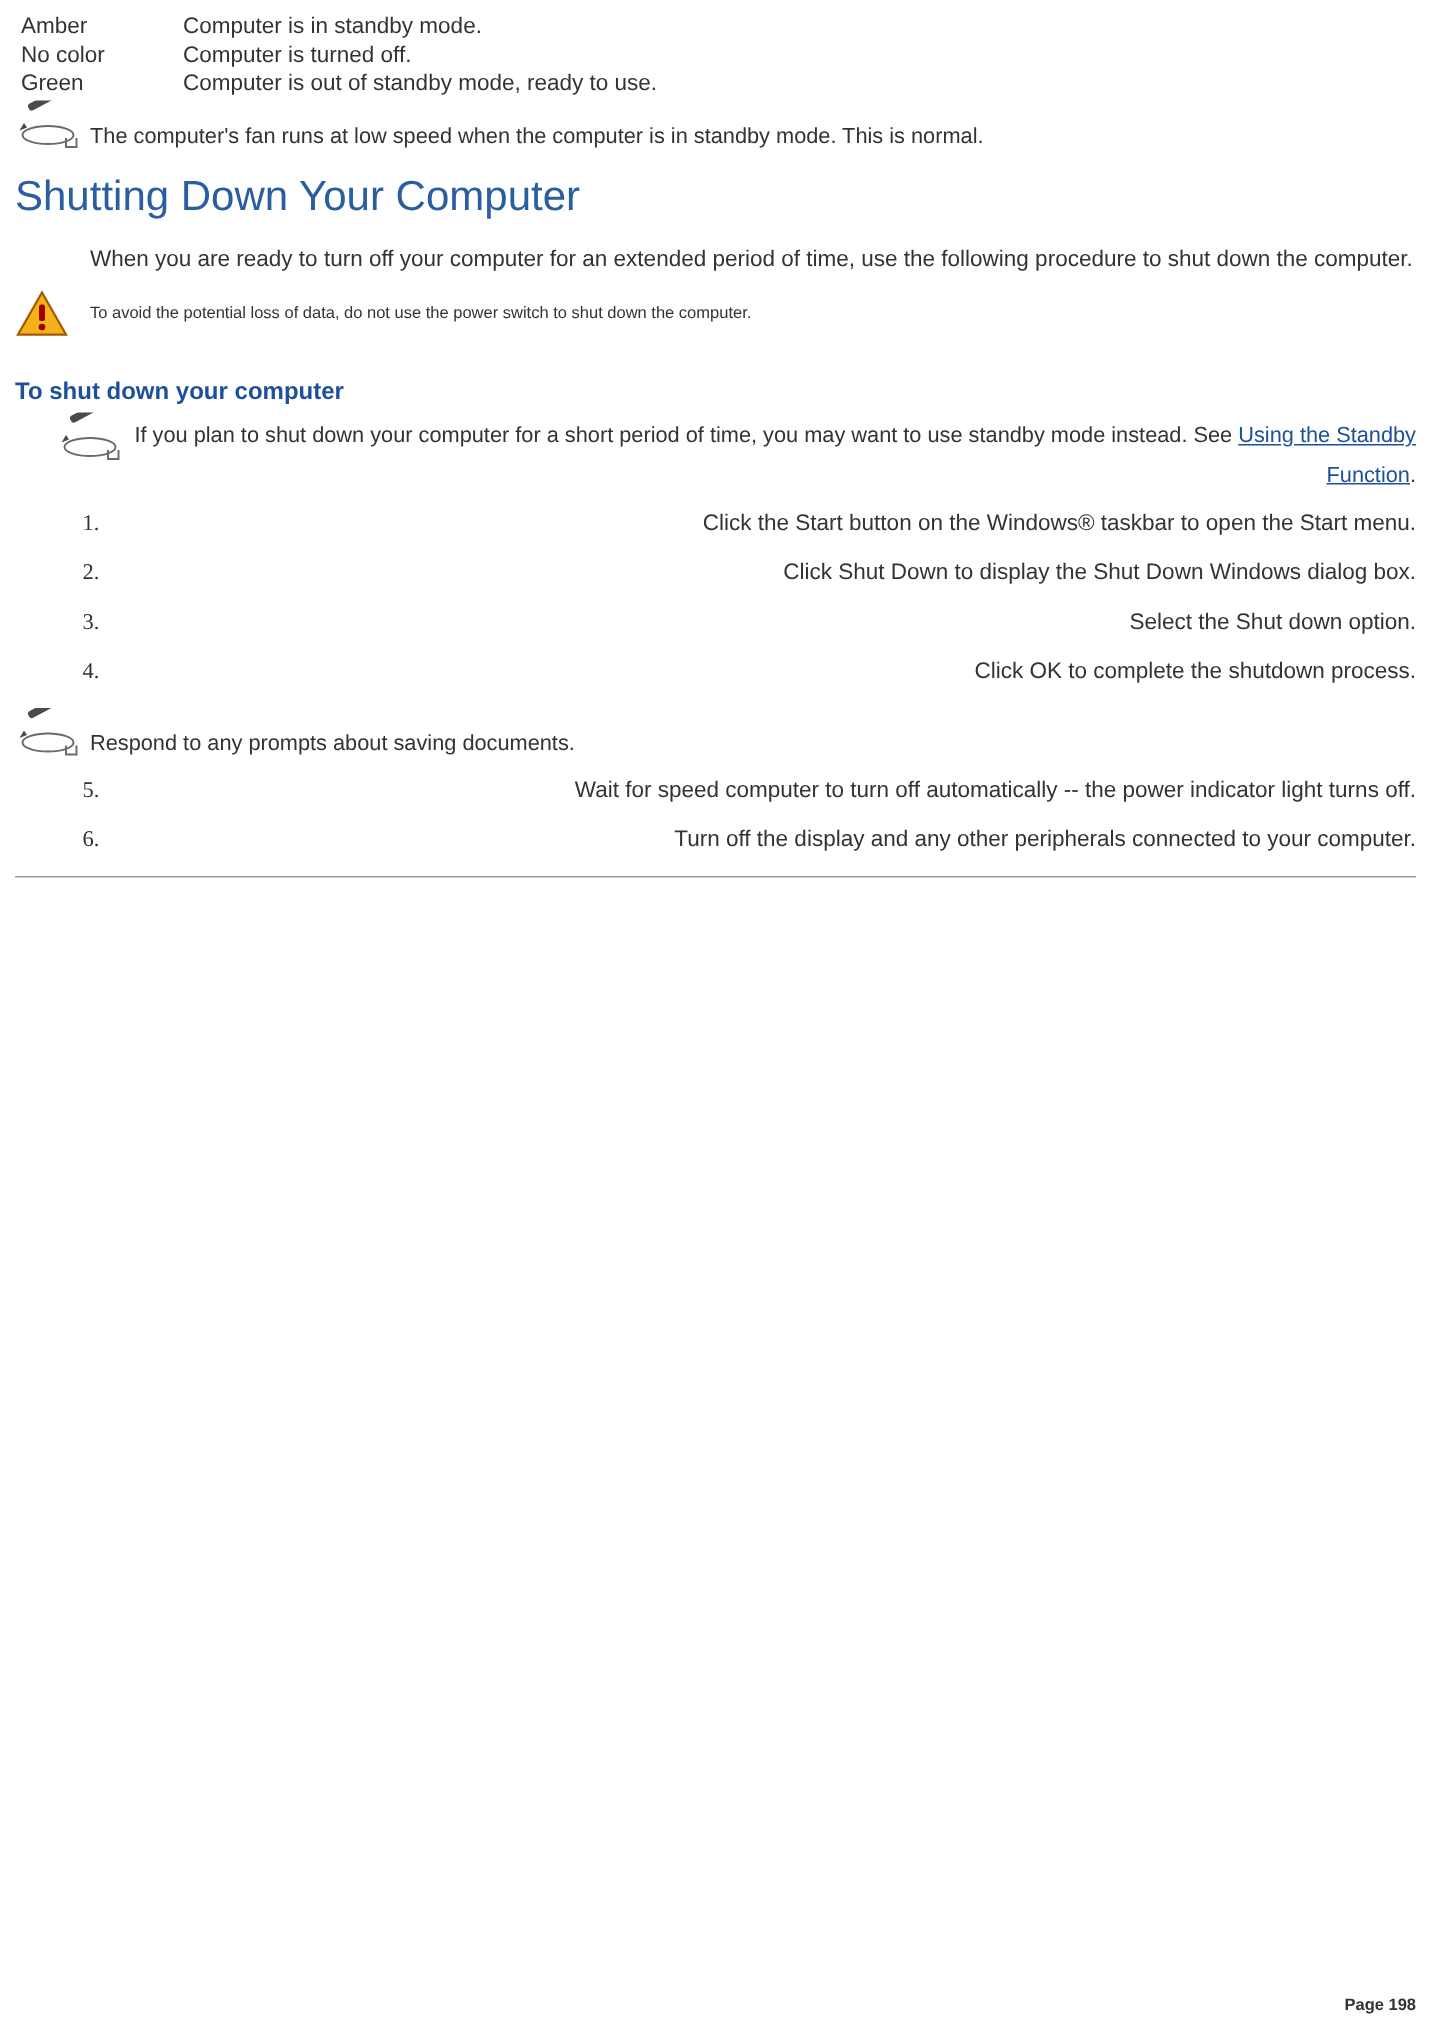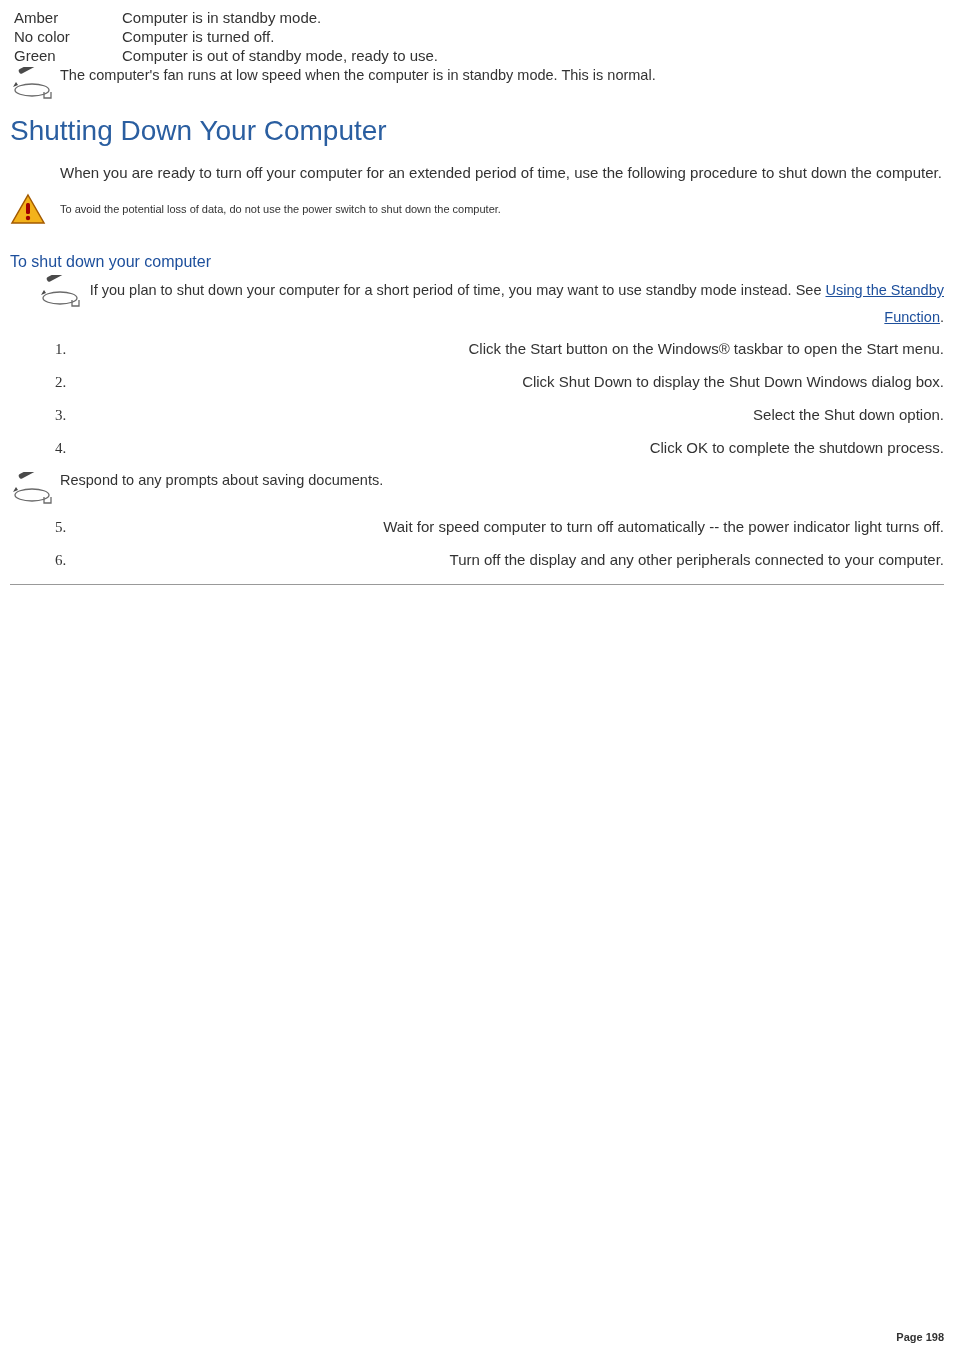--- a/index.html
+++ b/index.html
@@ -18,21 +18,21 @@
   }
   .led-table td {
     padding: 1px 0;
     vertical-align: top;
   }
   .led-table td.col1 {
     width: 108px;
   }
   .note-row {
     display: flex;
-    align-items: flex-start;
+    align-items: flex-end;
     margin: 2px 0 14px 0;
   }
   .note-row .icon-cell {
     margin-right: 6px;
   }
   .note-row .text-cell {
     font-size: 14.5px;
   }
   .warn-row {
     display: flex;
@@ -52,21 +52,21 @@
     color: #2a5ea0;
     margin: 16px 0 12px 0;
   }
   .body-para {
     margin: 16px 0 10px 50px;
     font-size: 15px;
     line-height: 1.35;
   }
   h3.sub-heading {
     font-size: 16px;
-    font-weight: normal;
+    font-weight: bold;
     color: #1d4f9c;
     margin: 28px 0 4px 0;
   }
   .inline-note {
     font-size: 14.5px;
     line-height: 1.4;
     margin: 0 0 12px 0;
     text-align: right;
   }
   .inline-note .icon-inline {

